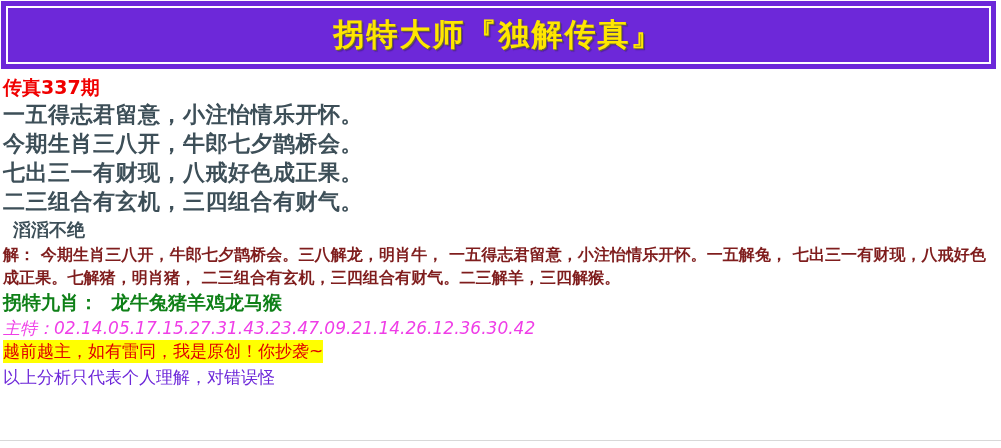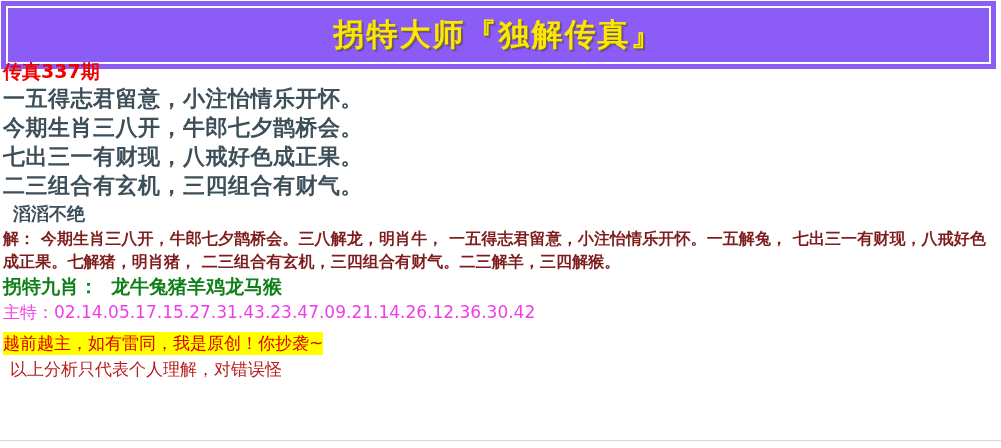--- a/index.html
+++ b/index.html
@@ -14,21 +14,21 @@
     font-family: "DejaVu Sans", "Liberation Sans", sans-serif;
   }
 
   
   .banner-wrap {
     position: absolute;
     left: 1px;
     top: 1px;
     width: 995px;
     height: 68px;
-    background: #8b5cf6;
+    background: #6d28d9;
     box-sizing: border-box;
   }
   .banner-inner {
     position: absolute;
     left: 5px;
     top: 5px;
     right: 5px;
     bottom: 5px;
     border: 2px solid #ffffff;
     box-sizing: border-box;
@@ -43,21 +43,21 @@
     letter-spacing: 2px;
     white-space: nowrap;
     text-shadow: 1px 1px 0 #6a6a30, 2px 2px 1px rgba(0,0,0,0.25);
     font-family: "DejaVu Serif", "Liberation Serif", serif;
   }
 
   
   .content {
     position: absolute;
     left: 0;
-    top: 56px;
+    top: 72px;
     width: 996px;
   }
 
   .line-issue {
     color: #f00000;
     font-weight: bold;
     font-size: 19px;
     line-height: 26px;
     padding: 2px 0 0 3px;
     letter-spacing: 0px;
@@ -97,40 +97,41 @@
     line-height: 27px;
     padding-left: 3px;
   }
   .green-line .gl-label { margin-right: 13px; }
 
   .magenta-line {
     color: #ef3ee7;
     font-size: 17px;
     line-height: 24px;
     padding-left: 3px;
+    font-style: italic;
   }
 
   .hl-line {
     font-size: 17px;
     line-height: 23px;
     padding-left: 3px;
-    margin-top: 8px;
+    margin-top: 0px;
   }
   .hl-line .hl {
     background: #ffff00;
     color: #e00000;
     font-weight: normal;
     padding: 1px 0 2px 0;
   }
 
   .disclaimer {
-    color: #b91c1c;
+    color: #6d28d9;
     font-size: 17px;
     line-height: 24px;
-    padding-left: 10px;
+    padding-left: 3px;
     padding-top: 2px;
   }
 
   .bottom-rule {
     position: absolute;
     left: 0;
     top: 440px;
     width: 1001px;
     height: 1px;
     background: #d8d8d8;

